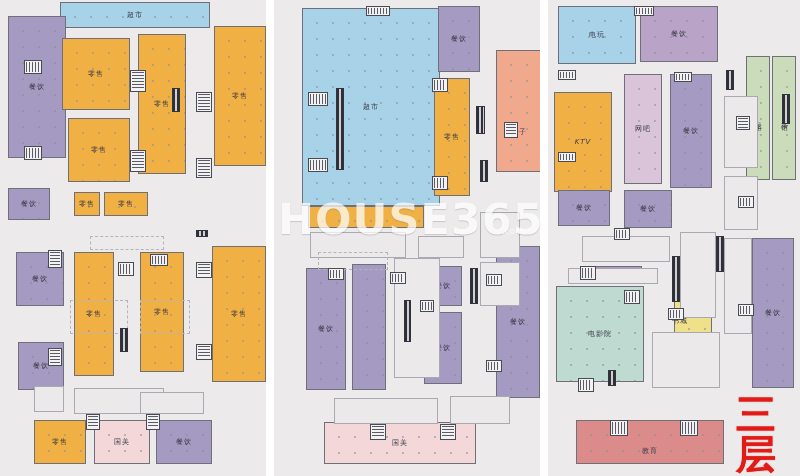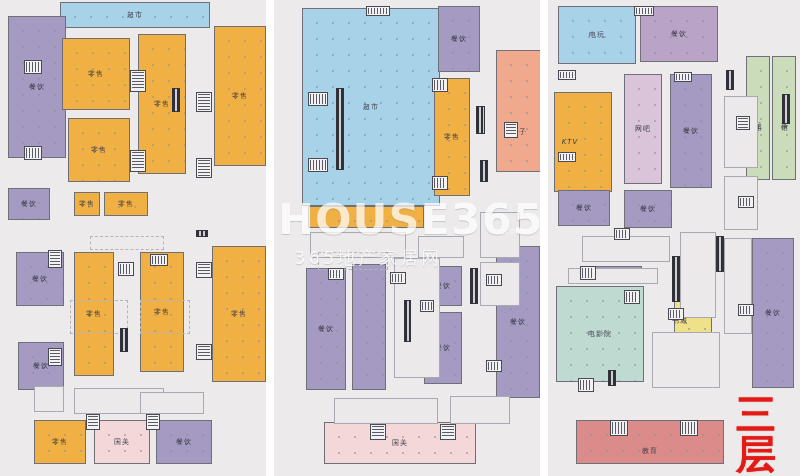--- a/index.html
+++ b/index.html
@@ -281,21 +281,21 @@
         <div class="dots"></div>
       </div>
       <div class="lab" style="left: 49px; top: 35px;">电玩</div>
       <div class="u" style="left: 92px; top: 6px; width: 78px; height: 56px; background: rgb(185, 163, 198);">
         <div class="dots"></div>
       </div>
       <div class="lab" style="left: 131px; top: 34px;">餐饮</div>
       <div class="u" style="left: 6px; top: 92px; width: 58px; height: 100px; background: rgb(240, 176, 67);">
         <div class="dots"></div>
       </div>
-      <div class="lab" style="left: 22px; top: 142px; font-style: italic;">KTV</div>
+      <div class="lab" style="left: 35px; top: 142px; font-style: italic;">KTV</div>
       <div class="u" style="left: 76px; top: 74px; width: 38px; height: 110px; background: rgb(217, 196, 218);">
         <div class="dots"></div>
       </div>
       <div class="lab" style="left: 95px; top: 129px;">网吧</div>
       <div class="u" style="left: 122px; top: 74px; width: 42px; height: 114px; background: rgb(164, 154, 194);">
         <div class="dots"></div>
       </div>
       <div class="lab" style="left: 143px; top: 131px;">餐饮</div>
       <div class="u" style="left: 198px; top: 56px; width: 24px; height: 124px; background: rgb(203, 220, 186);">
         <div class="dots"></div>
@@ -390,16 +390,15 @@
     </div>
 
   <div class="gutter" id="gutter-a"></div>
   <div class="gutter" id="gutter-b"></div>
 
   <div class="floor-tag" id="tag-3">三层</div>
 
   <div id="wm">
     <div class="big"><span>HOUSE</span><span class="num">365</span></div>
     <div class="cn">.com</div>
-    <div class="sub">365地产家居网</div>
   </div>
 
 </div>
 
 </body></html>

